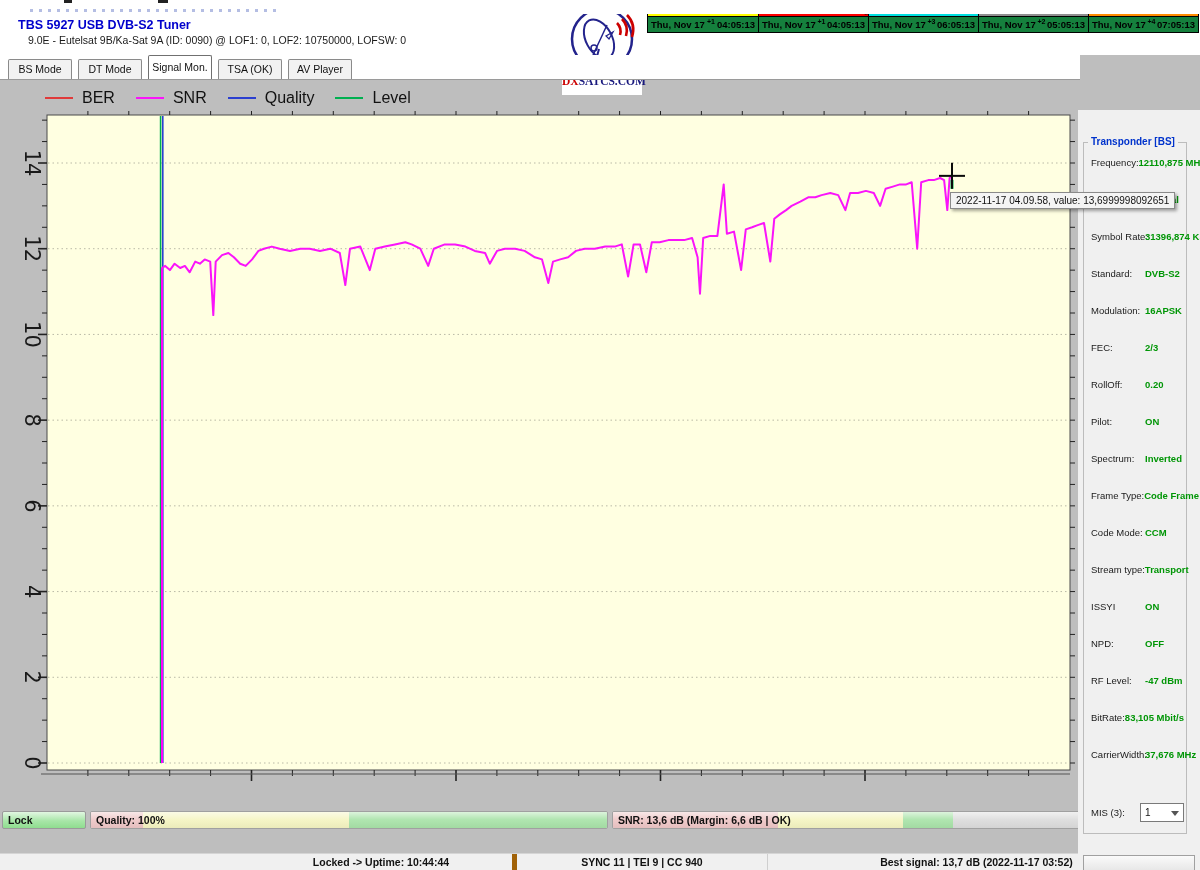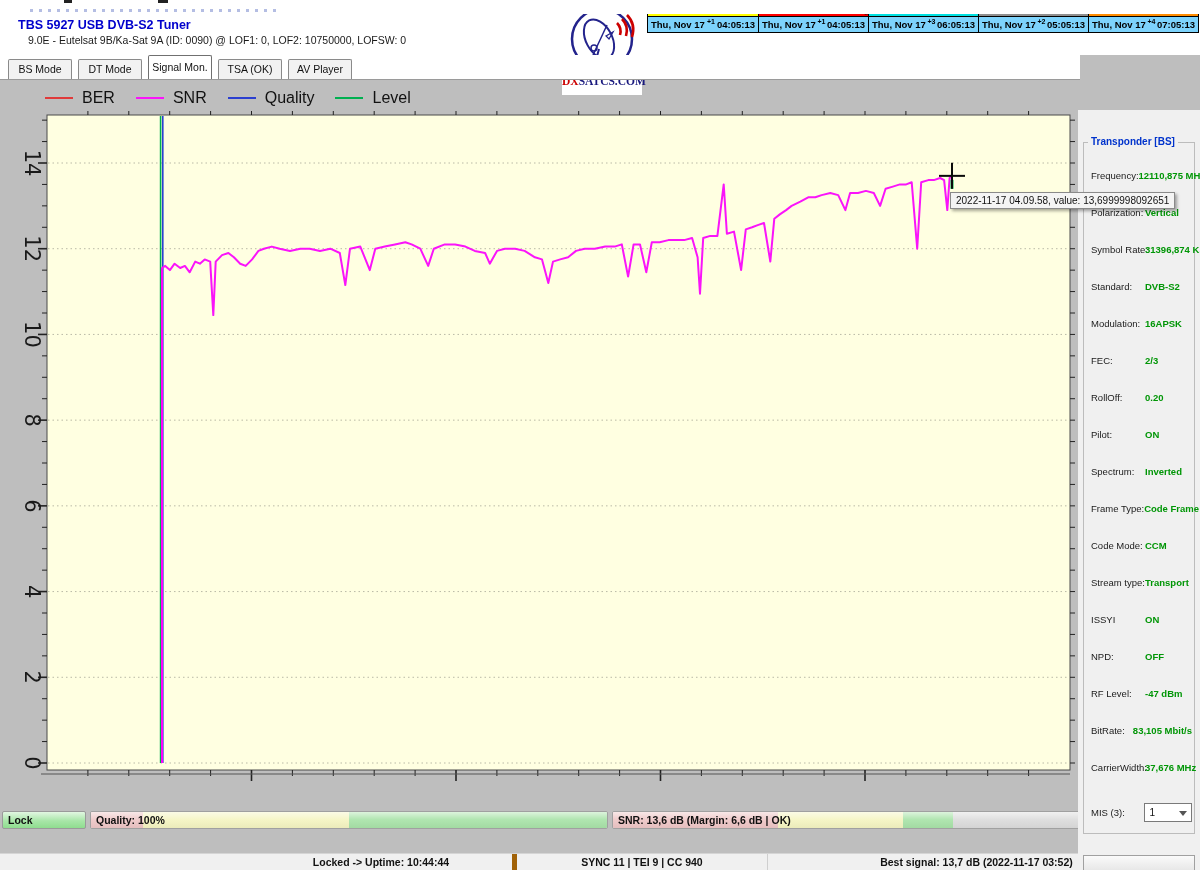--- a/index.html
+++ b/index.html
@@ -22,21 +22,21 @@
   .logo { position:absolute; left:562px; top:-9px; width:80px; height:90px; background:#fff; z-index:4; text-align:center; }
   .logo-text { font-family:"Liberation Serif", serif; font-weight:bold; font-size:11.5px; letter-spacing:0; margin-top:-4px; }
   .logo-dx { color:#cc0000; } .logo-rest { color:#19197e; }
 
   
   .clocks { position:absolute; right:1px; top:-12px; display:flex; border:1px solid #000; z-index:5; background:#fff; }
   .clock { width:110px; border-left:1px solid #000; }
   .clock:first-child { border-left:none; }
   .clock-name { height:14px; font-size:9.5px; font-weight:bold; font-style:italic; text-align:center;
                 line-height:14px; border-bottom:1px solid #000; white-space:nowrap; overflow:hidden; }
-  .clock-time { height:15px; display:flex; align-items:center; padding:0 3px; background:#7dd3fc;
+  .clock-time { height:15px; display:flex; align-items:center; padding:0 3px; background:#15803d;
                 font-size:9.5px; font-weight:bold; color:#000; white-space:nowrap; }
   .clock-date { flex:0 0 auto; }
   .clock-off { flex:1 1 auto; text-align:center; font-size:7px; vertical-align:top; position:relative; top:-3px; }
   .clock-hms { flex:0 0 auto; }
 
   
   .tabbar { position:absolute; left:0; top:55px; width:1080px; height:25px; background:#ffffff;
             border-bottom:1px solid #9a9a9a; display:flex; align-items:flex-end; padding-left:8px; z-index:2; }
   .tab { width:64px; height:20px; margin-right:6px; background:#f2f2f2; border:1px solid #8a8a8a;
          border-bottom:none; font-size:10.5px; color:#111; text-align:center; line-height:19px;
@@ -47,25 +47,25 @@
   .main { position:absolute; left:0; top:80px; width:1200px; height:726px; }
   .chart-panel { position:absolute; left:0; top:0; width:1078px; height:726px; background:#bebebe; }
   .legend { position:absolute; left:45px; top:9px; display:flex; align-items:center; }
   .legend-item { display:flex; align-items:center; margin-right:21px; }
   .legend-dash { width:28px; height:2px; margin-right:9px; }
   .legend-label { font-size:16px; color:#111; }
   #chart-svg { position:absolute; left:5px; top:0; }
 
   
   .sidebar { position:absolute; left:1078px; top:30px; width:122px; height:775px; background:#f0f0f0; z-index:1; }
-  .groupbox { position:absolute; left:5px; top:32px; width:112px; height:692px; border:1px solid #bcbcbc; }
+  .groupbox { position:absolute; left:5px; top:32px; width:104px; height:692px; border:1px solid #bcbcbc; }
   .group-title { position:absolute; left:4px; top:-7px; background:#f0f0f0; padding:0 3px;
                  font-size:10px; font-weight:bold; color:#0033cc; white-space:nowrap; }
   .sb-rows { position:absolute; left:0; top:14px; width:100%; }
-  .sb-row { display:flex; height:37px; align-items:center; padding:0 2px 0 7px; }
+  .sb-row { display:flex; height:37px; padding:0 2px 0 7px; }
   .sb-label { width:54px; font-size:9.5px; color:#1a1a1a; white-space:nowrap; }
   .sb-value { flex:1; font-size:9.5px; font-weight:bold; color:#009606; white-space:nowrap; }
   .mis-row { display:flex; height:24px; align-items:center; padding:0 2px 0 7px; margin-top:14px; }
   .mis-select { width:48px; height:19px; background:#fff; border:1px solid #7a7a7a; display:flex;
                 align-items:center; font-size:10px; color:#111; padding-left:4px; position:relative; cursor:default; }
   .mis-chev { position:absolute; right:4px; top:7px; width:0; height:0;
               border-left:4px solid transparent; border-right:4px solid transparent; border-top:5px solid #555; }
   .sb-btn { position:absolute; left:5px; top:745px; width:112px; height:24px;
             background:linear-gradient(#fafafa,#dddddd); border:1px solid #a0a0a0;
             display:flex; align-items:center; justify-content:center; cursor:default; }

